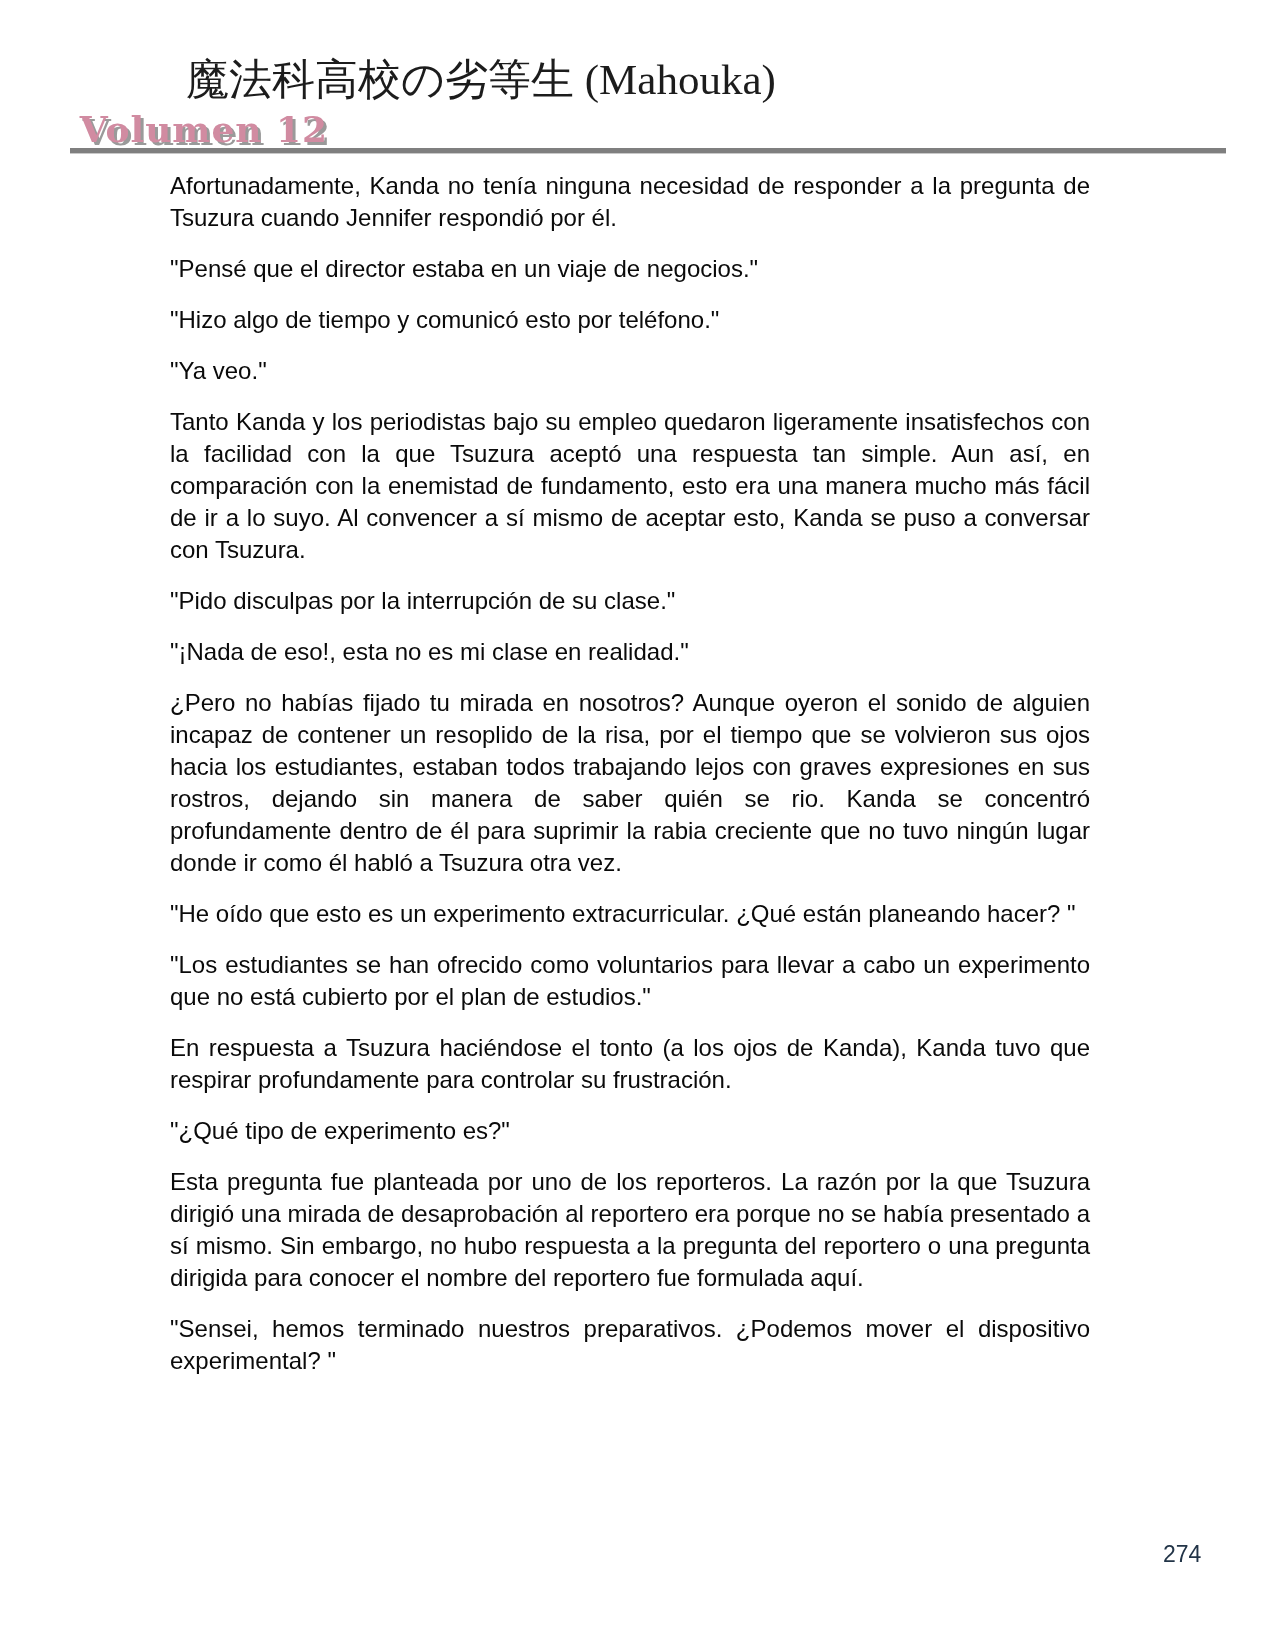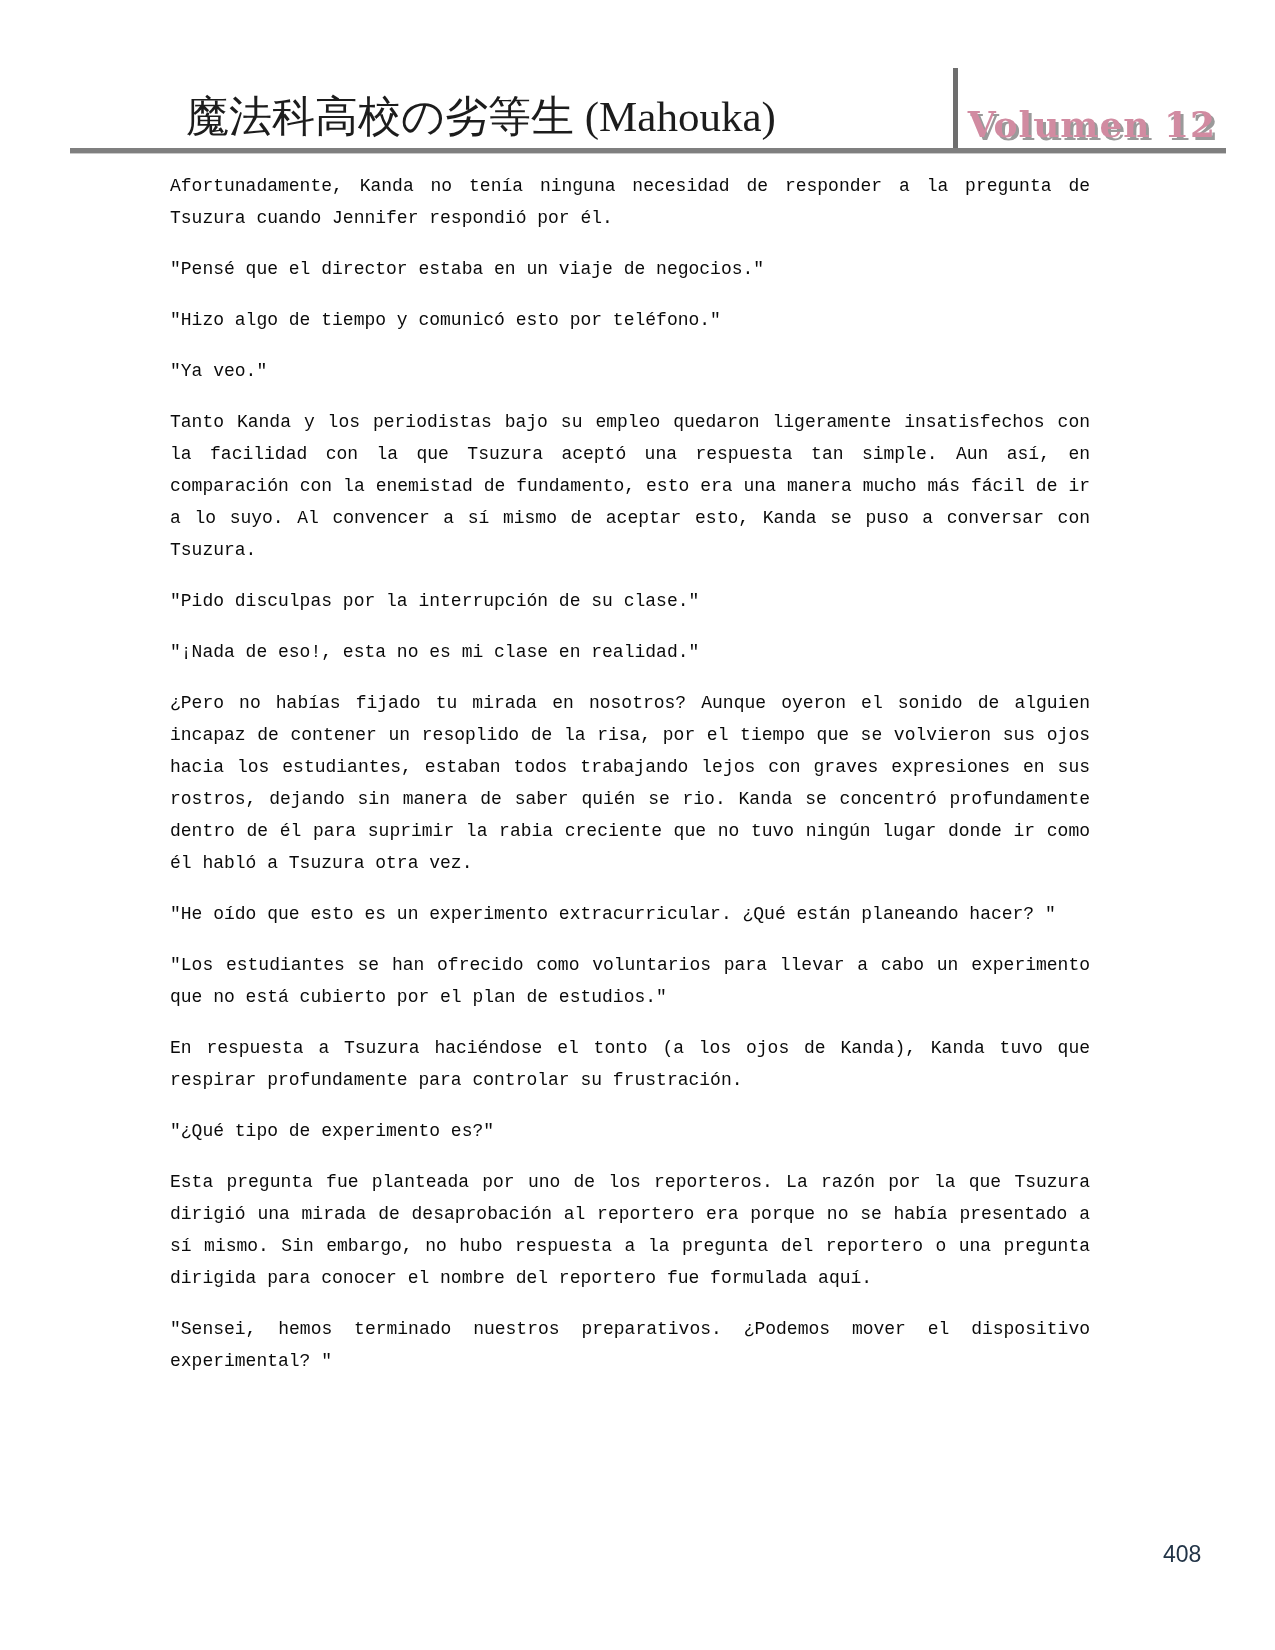--- a/index.html
+++ b/index.html
@@ -18,22 +18,23 @@
 
   
   .header {
     position: absolute;
     left: 70px;
     top: 58px;
     width: 1156px;
   }
   .header-row {
     display: flex;
-    align-items: flex-end;
+    align-items: flex-start;
     height: 90px;
+    flex-direction: column;
   }
   .header-title {
     flex: 1;
     padding-left: 116px;
     font-family: "Liberation Serif", serif;
     font-size: 43px;
     font-weight: 400;
     color: #1c1c1c;
     line-height: 1;
     margin-bottom: 10px;
@@ -67,22 +68,22 @@
   
   .content {
     position: absolute;
     left: 170px;
     top: 170px;
     width: 920px;
     color: #0a0a0a;
   }
   .content p {
     margin: 0 0 19px 0;
-    font-family: Liberation Mono, monospace;
-    font-size: 18px;
+    font-family: Liberation Sans, sans-serif;
+    font-size: 24px;
     line-height: 32px;
     text-align: justify;
   }
 
   
   .page-number {
     position: absolute;
     top: 1541px;
     left: 1163px;
     font-family: "Liberation Sans", sans-serif;
@@ -114,15 +115,15 @@
     <p>"¡Nada de eso!, esta no es mi clase en realidad."</p>
     <p>¿Pero no habías fijado tu mirada en nosotros? Aunque oyeron el sonido de alguien incapaz de contener un resoplido de la risa, por el tiempo que se volvieron sus ojos hacia los estudiantes, estaban todos trabajando lejos con graves expresiones en sus rostros, dejando sin manera de saber quién se rio. Kanda se concentró profundamente dentro de él para suprimir la rabia creciente que no tuvo ningún lugar donde ir como él habló a Tsuzura otra vez.</p>
     <p>"He oído que esto es un experimento extracurricular. ¿Qué están planeando hacer? "</p>
     <p>"Los estudiantes se han ofrecido como voluntarios para llevar a cabo un experimento que no está cubierto por el plan de estudios."</p>
     <p>En respuesta a Tsuzura haciéndose el tonto (a los ojos de Kanda), Kanda tuvo que respirar profundamente para controlar su frustración.</p>
     <p>"¿Qué tipo de experimento es?"</p>
     <p>Esta pregunta fue planteada por uno de los reporteros. La razón por la que Tsuzura dirigió una mirada de desaprobación al reportero era porque no se había presentado a sí mismo. Sin embargo, no hubo respuesta a la pregunta del reportero o una pregunta dirigida para conocer el nombre del reportero fue formulada aquí.</p>
     <p>"Sensei, hemos terminado nuestros preparativos. ¿Podemos mover el dispositivo experimental? "</p>
   </main>
 
-  <div class="page-number">408</div>
+  <div class="page-number">274</div>
 
 </div>
 
 </body></html>

